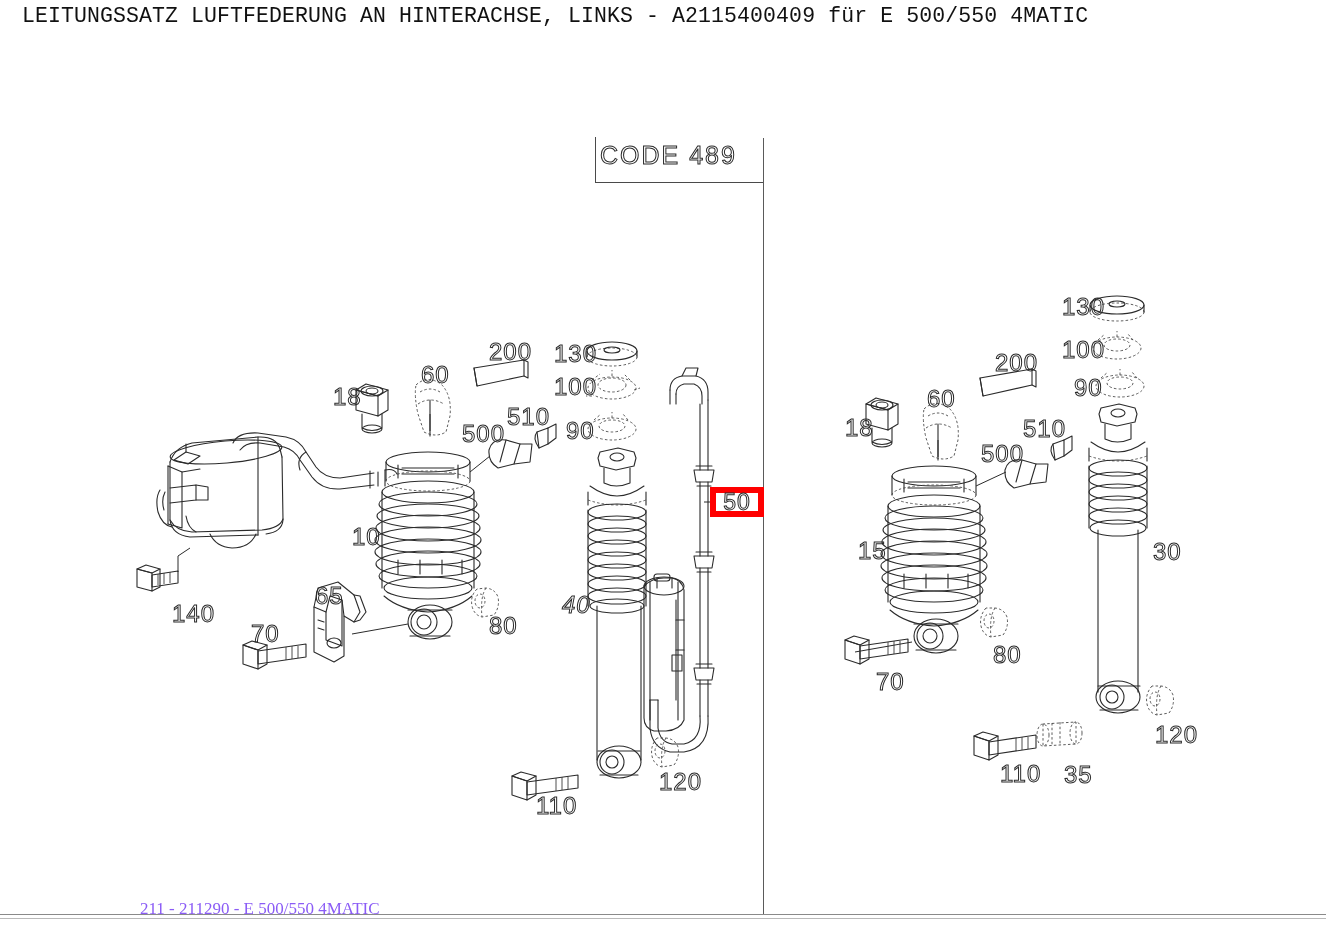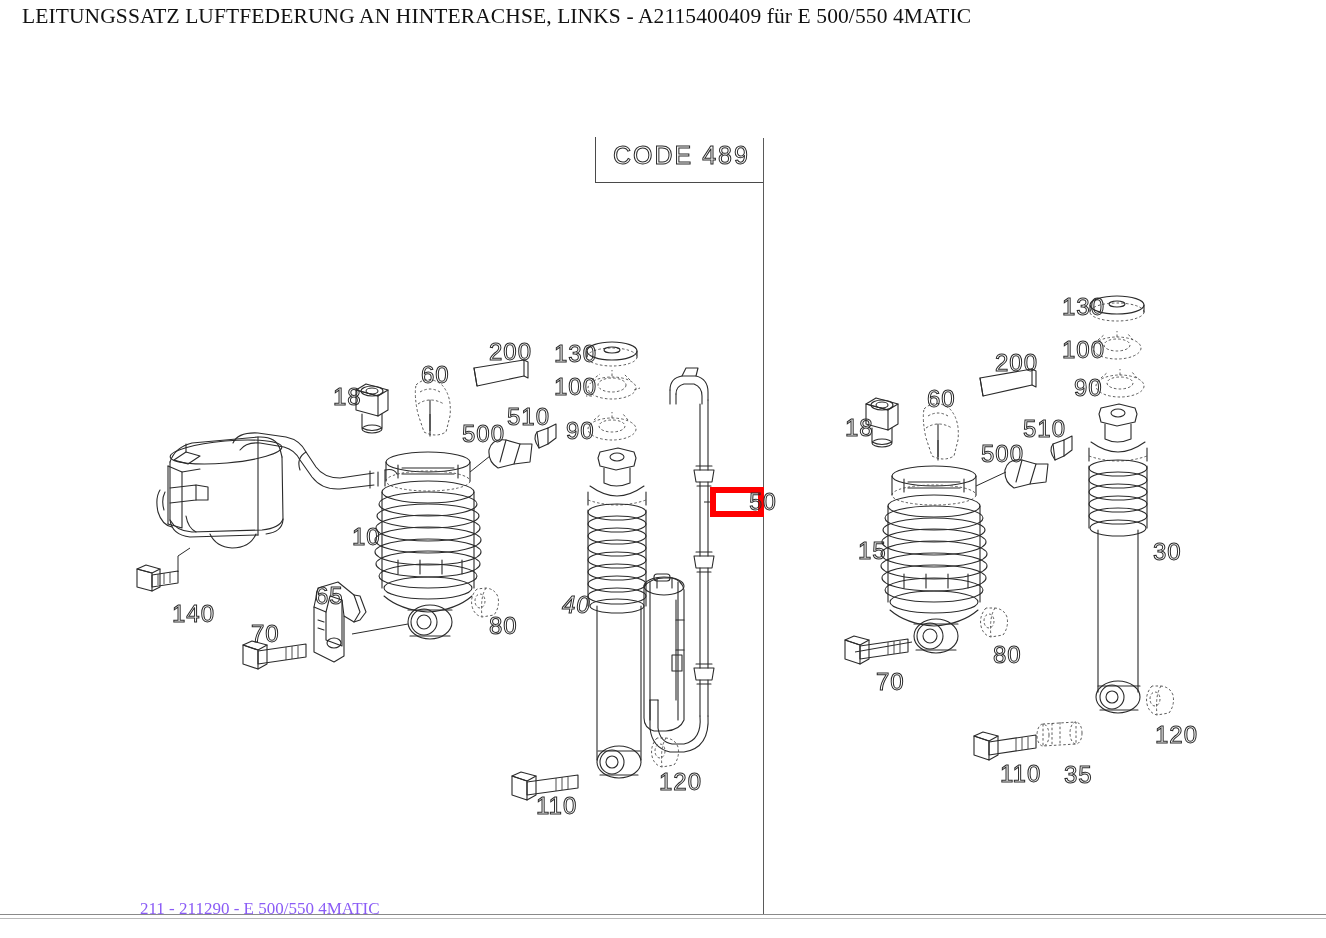--- a/index.html
+++ b/index.html
@@ -19,21 +19,21 @@
   #page {
     position: absolute;
     left: 0; top: 0;
     width: 1326px;
     height: 938px;
   }
   #title {
     position: absolute;
     left: 22px;
     top: 4px;
-    font-family: Liberation Serif, serif;
+    font-family: Liberation Mono, monospace;
     font-size: 21.5px;
     letter-spacing: 0.1px;
     white-space: nowrap;
     color: #111;
   }
   #footer-line {
     position: absolute;
     left: 0px;
     top: 914px;
     width: 1326px;
@@ -72,21 +72,21 @@
     left: 595px;
     top: 137px;
     width: 169px;
     height: 46px;
     border-left: 1px solid #4a4a4a;
     border-bottom: 1px solid #4a4a4a;
     box-sizing: border-box;
   }
   #code-label {
     position: absolute;
-    left: 17px;
+    left: 4px;
     top: 4px;
     font-size: 25px;
     letter-spacing: 2px;
     white-space: nowrap;
   }
   
   .outline-num {
     font-family: "Liberation Sans", sans-serif;
     font-weight: 400;
     color: transparent;
@@ -111,21 +111,20 @@
     border: 6px solid #ff0000;
     box-sizing: border-box;
   }
   #callout-50-label {
     position: absolute;
     left: 711px;
     top: 489px;
     width: 52px;
     text-align: center;
     font-size: 23px;
-    padding-left: 26px;
   }
   svg.art {
     position: absolute;
     left: 0; top: 0;
     width: 1326px;
     height: 938px;
     pointer-events: none;
   }
   .ln { fill: none; stroke: #2b2b2b; stroke-width: 1.1; stroke-linejoin: round; stroke-linecap: round; }
   .ln-thin { fill: none; stroke: #3a3a3a; stroke-width: 0.9; }

